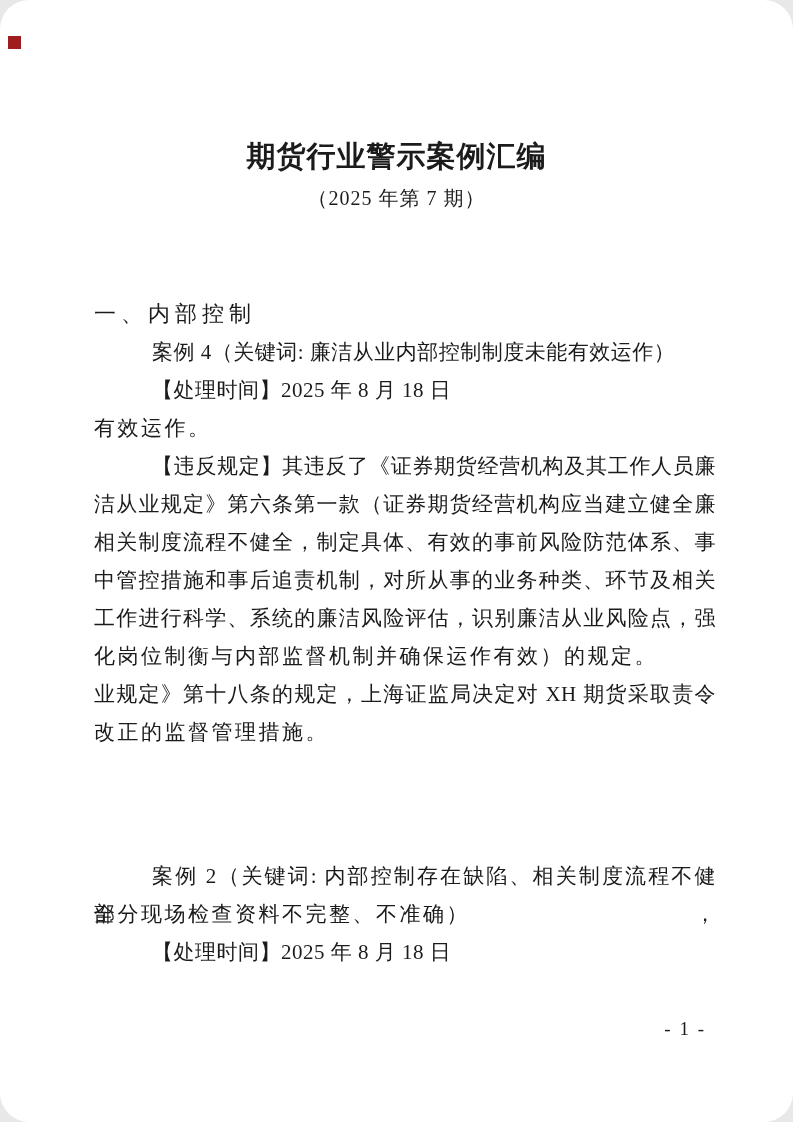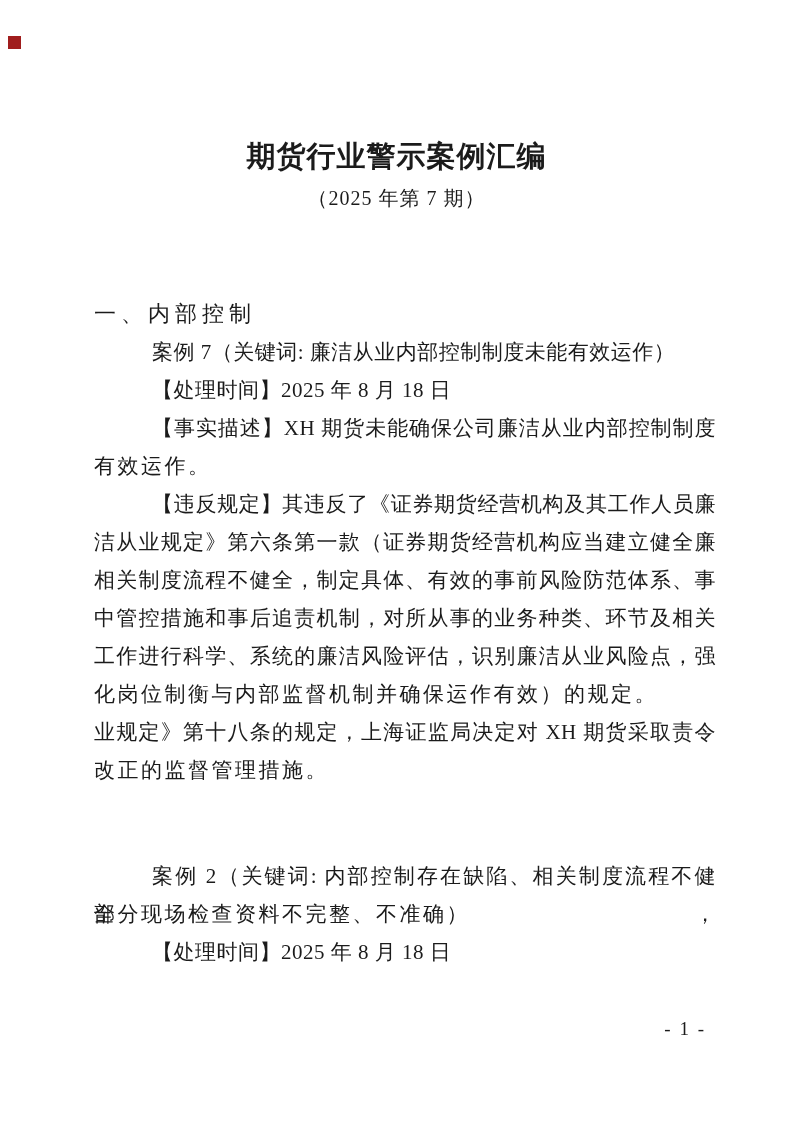--- a/index.html
+++ b/index.html
@@ -1,19 +1,19 @@
 <!DOCTYPE html>
 <html><head>
 <meta charset="utf-8">
 <style>
   html,body{margin:0;padding:0;background:#e8e8e8;}
   .page{
     position:relative;width:793px;height:1122px;background:#ffffff;
     font-family:"Liberation Serif","DejaVu Serif",serif;color:#1b1b1b;
-    overflow:hidden;margin:0 auto;
+    overflow:hidden;margin:0 auto;border-radius:29px;
   }
   .marker{position:absolute;left:8px;top:36px;width:13px;height:13px;background:#a01d1d;}
   .title{
     position:absolute;top:134px;left:0;width:100%;text-align:center;
     font-size:29px;font-weight:700;letter-spacing:1px;line-height:44px;
   }
   .subtitle{
     position:absolute;top:184px;left:0;width:100%;text-align:center;
     font-size:20px;letter-spacing:1px;line-height:28px;
   }
@@ -35,23 +35,22 @@
 <body>
 
 <div class="page">
   <div class="marker"></div>
 
   <div class="title">期货行业警示案例汇编</div>
   <div class="subtitle">（2025 年第 7 期）</div>
 
   <div class="textblock block-a">
       <div class="line h"><span class="b">一、内部控制</span></div>
-      <div class="line ind"><span class="b">案例 7（关键词: 廉洁从业内部控制制度未能有效运作）</span></div>
+      <div class="line ind"><span class="b">案例 4（关键词: 廉洁从业内部控制制度未能有效运作）</span></div>
       <div class="line ind"><span class="b">【处理时间】</span><span>2025 年 8 月 18 日</span></div>
-      <div class="line ind j"><span class="b">【事实描述】</span><span>XH 期货未能确保公司廉洁从业内部控制制度</span></div>
       <div class="line last"><span>有效运作。</span></div>
       <div class="line ind j"><span class="b">【违反规定】</span><span>其违反了《证券期货经营机构及其工作人员廉</span></div>
       <div class="line j"><span>洁从业规定》第六条第一款（证券期货经营机构应当建立健全廉</span></div>
       <div class="line j"><span>相关制度流程不健全，制定具体、有效的事前风险防范体系、事</span></div>
       <div class="line j"><span>中管控措施和事后追责机制，对所从事的业务种类、环节及相关</span></div>
       <div class="line j"><span>工作进行科学、系统的廉洁风险评估，识别廉洁从业风险点，强</span></div>
       <div class="line last"><span>化岗位制衡与内部监督机制并确保运作有效）的规定。</span></div>
       <div class="line j"><span>业规定》第十八条的规定，上海证监局决定对 XH 期货采取责令</span></div>
       <div class="line last"><span>改正的监督管理措施。</span></div>
     </div>

